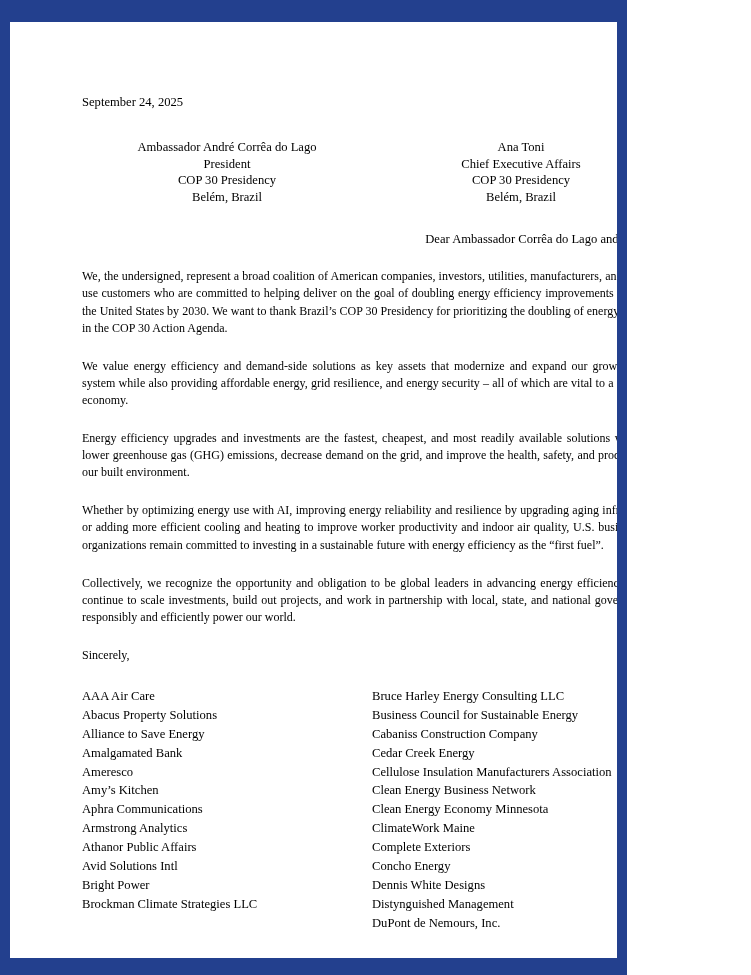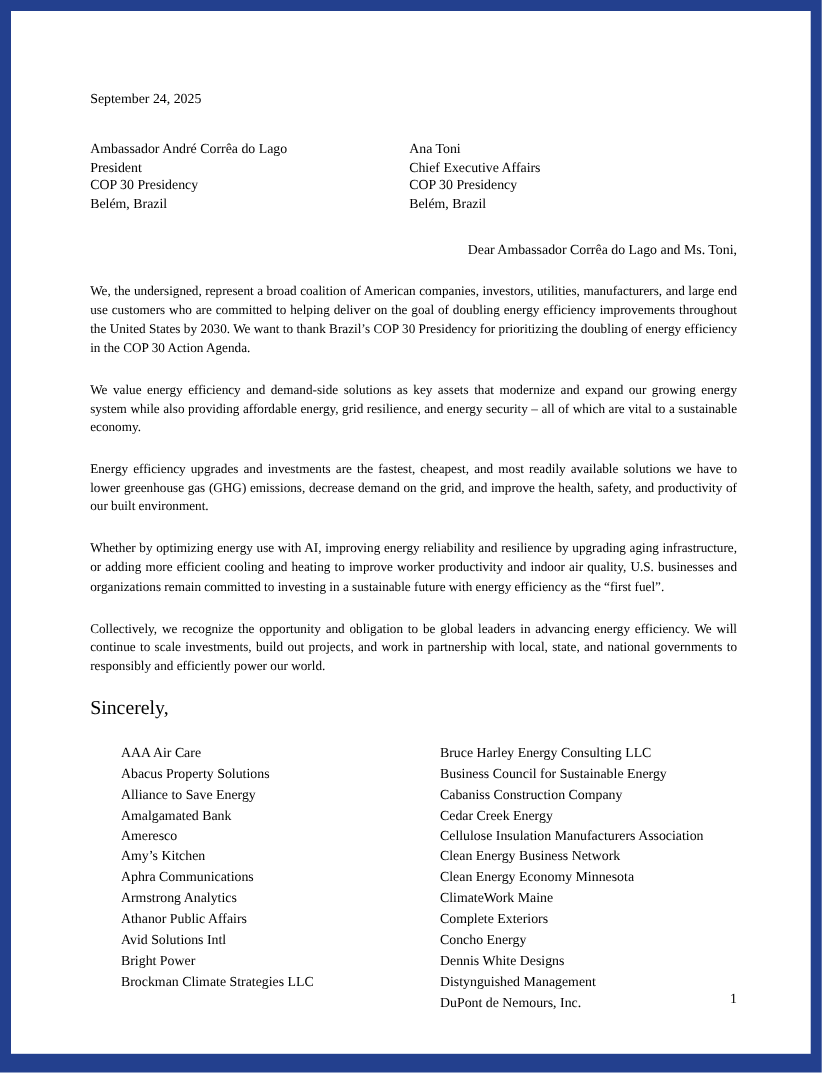--- a/index.html
+++ b/index.html
@@ -11,25 +11,25 @@
     width: 751px;
     height: 975px;
     background: #ffffff;
     font-family: "Liberation Serif", "DejaVu Serif", serif;
     overflow: hidden;
   }
 
   
   #page-frame {
     position: relative;
-    width: 747px;
+    width: 627px;
     height: 975px;
     background: #23408e;
     box-sizing: border-box;
-    padding: 10px 10px 17px 10px;
+    padding: 22px 10px 17px 10px;
   }
 
   
   #sheet {
     position: relative;
     width: 100%;
     height: 100%;
     background: #ffffff;
     box-sizing: border-box;
     overflow: hidden;
@@ -55,59 +55,59 @@
     display: flex;
     margin: 0 0 26px 0;
   }
   .addressee-col {
     font-size: 12.6px;
     line-height: 16.6px;
     color: #000;
   }
   .addressee-col.left  { width: 290px; }
   .addressee-col.right { width: 298px; }
-  .addressee-line { white-space: nowrap; }
+  .addressee-line { white-space: nowrap; text-align: center; }
 
   .salutation {
     font-size: 12.6px;
     line-height: 16px;
     color: #000;
     margin: 0 0 21px 0;
     text-align: right;
   }
 
   .para {
     font-size: 12px;
     line-height: 17.1px;
     color: #000;
     text-align: justify;
     text-justify: inter-word;
     hyphens: manual;
     margin: 0 0 21px 0;
   }
 
   .closing {
-    font-size: 18px;
+    font-size: 12px;
     line-height: 16px;
     color: #000;
     margin: 0 0 24px 0;
   }
 
   
   .signatories {
     display: flex;
   }
   .sig-col {
     font-size: 12.6px;
     line-height: 18.9px;
     color: #000;
   }
   .sig-col.left  { width: 290px; }
   .sig-col.right { width: 298px; }
-  .sig-item { white-space: nowrap; margin-left: 28px; }
+  .sig-item { white-space: nowrap; }
 
   
   #page-number {
     position: absolute;
     left: 0;
     top: 891px;
     width: 660px;
     text-align: right;
     font-size: 12.6px;
     color: #000;

